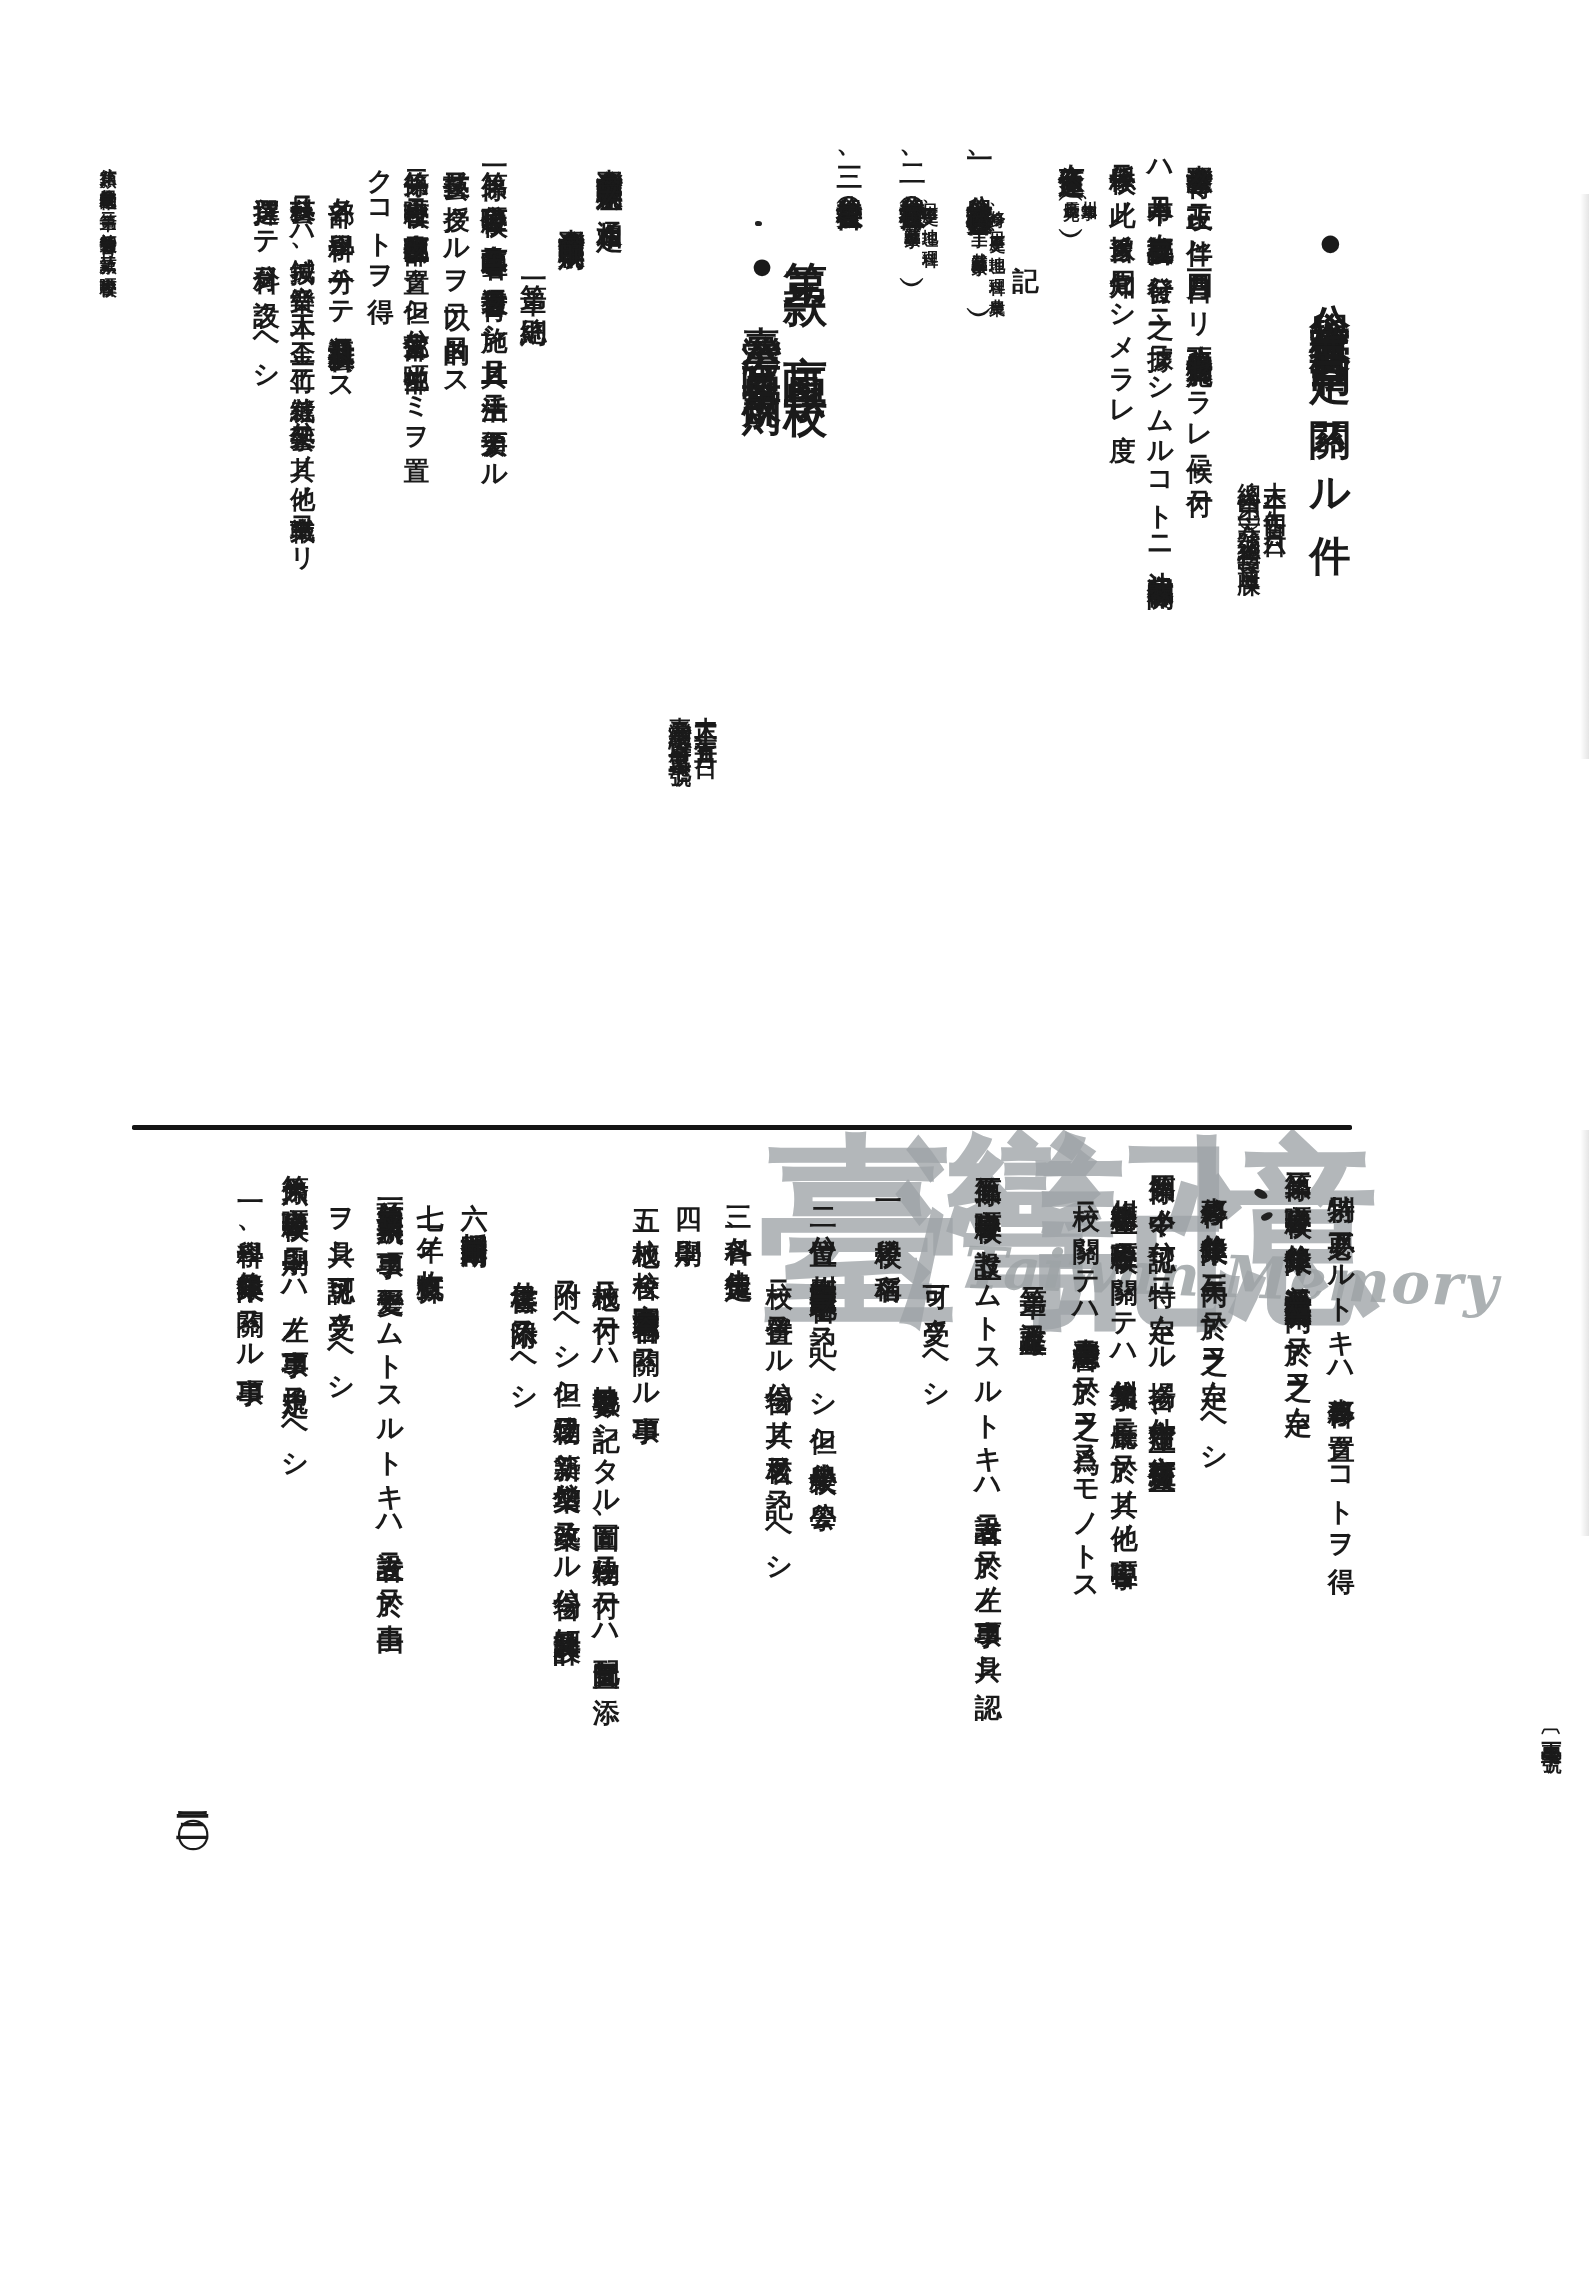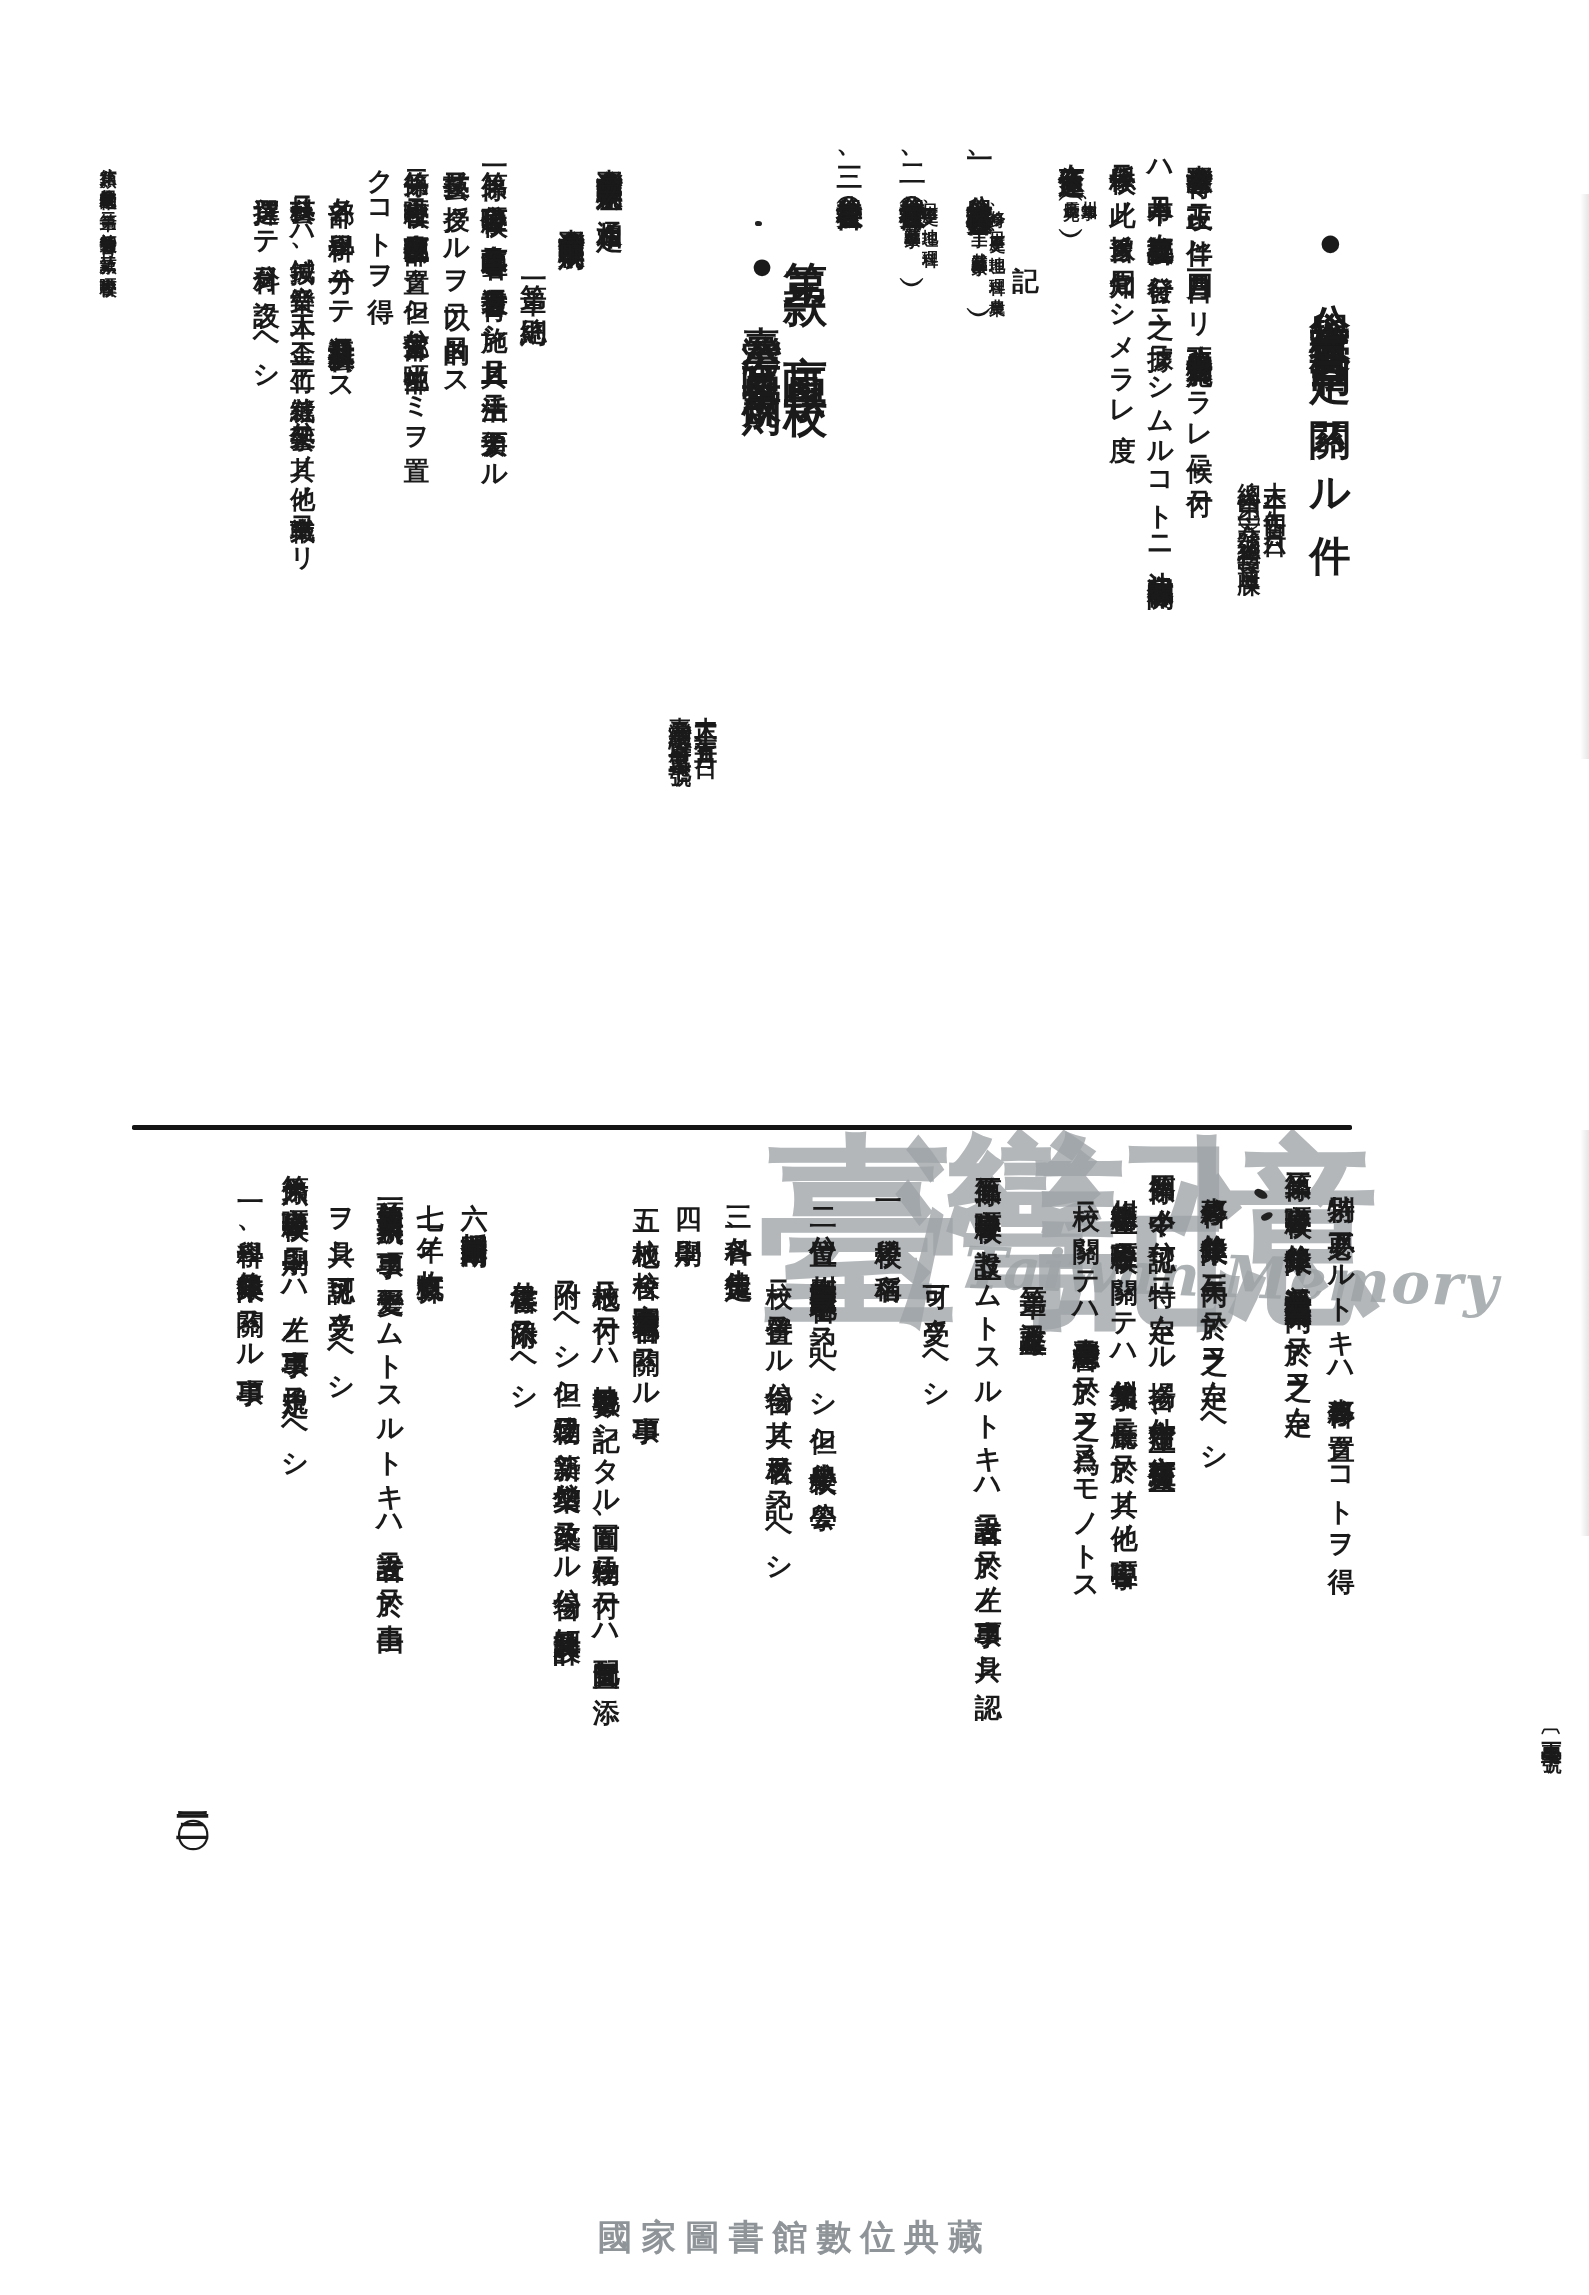--- a/index.html
+++ b/index.html
@@ -122,21 +122,20 @@
       <div class="vcol" style="left: 275px; top: 1153px; font-size: 27px;">第六條　盲啞學校ノ學則ニハ左ノ事項ヲ規定スヘシ</div>
       <div class="vcol" style="left: 230px; top: 1188px; font-size: 27px;">一　學科、修業年限ニ關スル事項</div>
     </div>
 
   <div class="vcol margin-note" style="left:95px;top:155px;">第八類　學校及幼稚園。第二章　初等普通教育　第三款　盲啞學校</div>
 
   <div class="vcol page-number" style="left:168px;top:1785px;">三〇一</div>
 
   <div class="vcol edge-label" style="left:1536px;top:1722px;">〔臺學一號〕</div>
 
-  <div class="wm-bottom">國家圖書館數位典藏</div>
 
   <div class="edge-shade" style="right:0;top:194px;height:565px;"></div>
   <div class="edge-shade" style="right:0;top:1130px;height:406px;"></div>
   <div class="speck" style="left:1254px;top:1190px;width:14px;height:8px;transform:rotate(24deg);"></div>
   <div class="speck" style="left:1261px;top:1213px;width:11.5px;height:7px;transform:rotate(-30deg);"></div>
   <div class="speck" style="left:755px;top:221px;width:7px;height:5.3px;"></div>
 
 </div>
 
 

